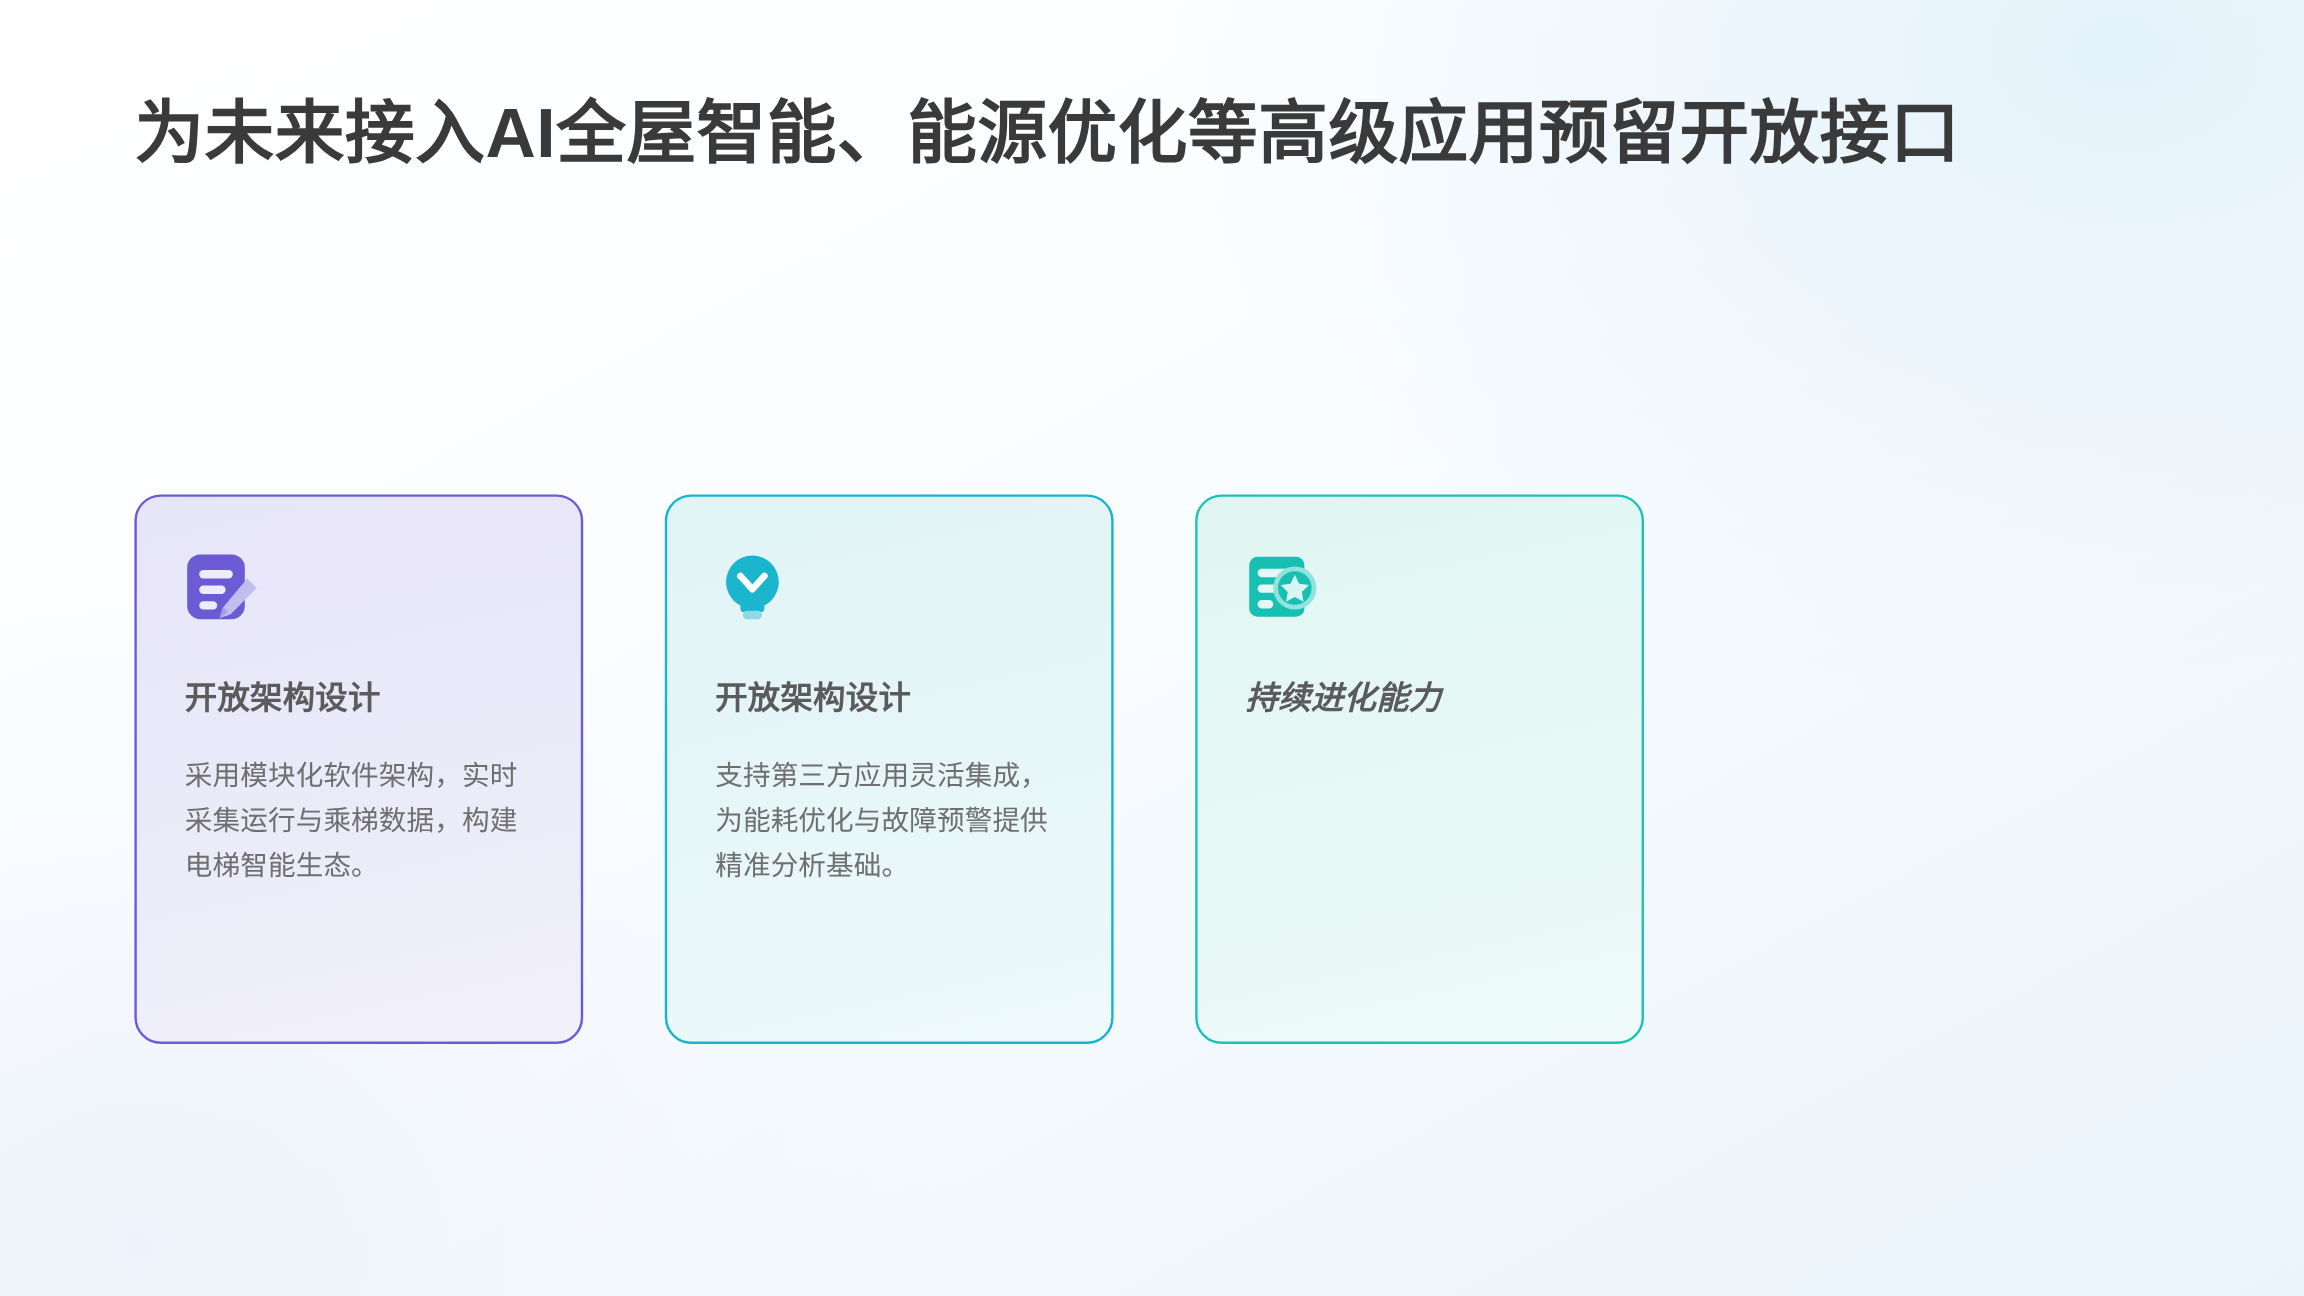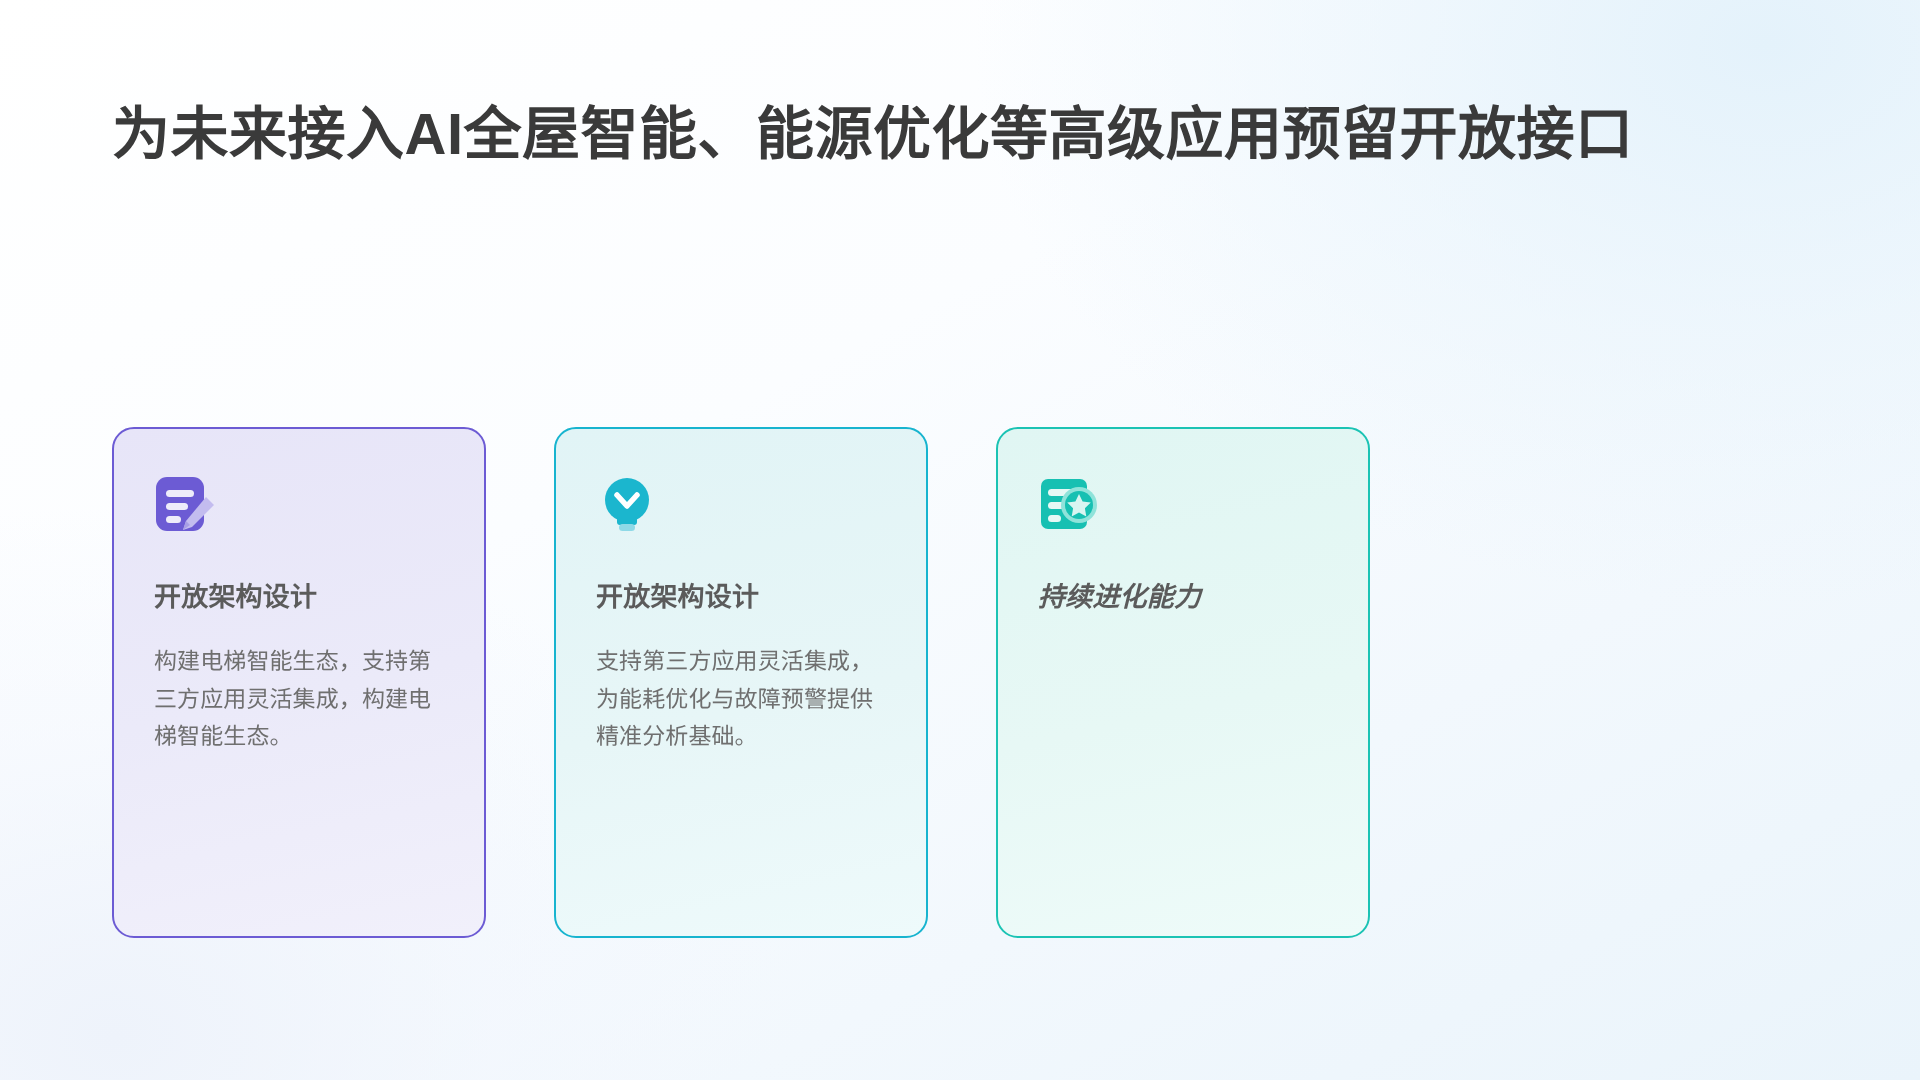--- a/index.html
+++ b/index.html
@@ -24,21 +24,21 @@
       radial-gradient(1100px 780px at 92% 4%, #e4f2fb 0%, rgba(232,244,252,0.55) 38%, rgba(255,255,255,0) 72%),
       radial-gradient(900px 700px at 6% 96%, #eef3fb 0%, rgba(242,246,253,0.5) 42%, rgba(255,255,255,0) 76%),
       linear-gradient(152deg, #ffffff 0%, #fbfdff 38%, #f2f8fd 70%, #eaf4fb 100%);
     overflow: hidden;
   }
 
   
   .title-wrap {
     position: absolute;
     left: 112px;
-    top: 100px;
+    top: 78px;
     right: 110px;
   }
   .slide-title {
     margin: 0;
     font-size: 58px;
     line-height: 1.18;
     font-weight: 700;
     letter-spacing: 0.5px;
     color: #3a3a3a;
     white-space: nowrap;
@@ -50,26 +50,25 @@
     left: 112px;
     top: 412px;
     display: flex;
     gap: 68px;
   }
 
   .card {
     position: relative;
     box-sizing: border-box;
     width: 374px;
-    height: 511px;
+    height: 458px;
     border-radius: 22px;
     border: 2px solid #cfd4f5;
     padding: 46px 40px 34px 40px;
     overflow: hidden;
-    margin-top: 15px;
   }
 
   
   .card.theme-purple {
     border-color: #6c5bd4;
     background: linear-gradient(168deg, #e7e5f8 0%, #ebeaf9 52%, #f1f0fb 100%);
   }
   .card.theme-blue {
     border-color: #3b82f6;
     background: linear-gradient(168deg, #e4edfb 0%, #e9f0fc 55%, #eff4fd 100%);
@@ -125,21 +124,21 @@
         <svg viewBox="0 0 62 62" xmlns="http://www.w3.org/2000/svg">
           <rect x="2" y="2" width="48" height="54" rx="11" fill="#6c5bd4"></rect>
           <rect x="12" y="15" width="28" height="7" rx="3.5" fill="#eeecfa"></rect>
           <rect x="12" y="28" width="22" height="7" rx="3.5" fill="#eeecfa"></rect>
           <rect x="12" y="41" width="15" height="7" rx="3.5" fill="#eeecfa"></rect>
           <path d="M52 22 L60 30 L38 52 L29 55 L32 46 Z" fill="#c3bcef"></path>
           <path d="M29 55 L32 46 L36 50 Z" fill="#a79ee6"></path>
         </svg>
       </span>
       <h2 class="card-title">开放架构设计</h2>
-      <p class="card-body">构建电梯智能生态，支持第三方应用灵活集成，构建电梯智能生态。</p>
+      <p class="card-body">采用模块化软件架构，实时采集运行与乘梯数据，构建电梯智能生态。</p>
     </div>
 
 
     <div class="card theme-cyan">
       <span class="card-icon">
         <svg viewBox="0 0 62 62" xmlns="http://www.w3.org/2000/svg">
           <circle cx="31" cy="25" r="22" fill="#1bb6ce"></circle>
           <rect x="21" y="42" width="20" height="8" rx="3" fill="#1bb6ce"></rect>
           <rect x="23" y="49" width="16" height="7" rx="3.5" fill="#8ed9e7"></rect>
           <path d="M21 20 L31 31 L41 20" stroke="#ffffff" stroke-width="5.5" fill="none" stroke-linecap="round" stroke-linejoin="round"></path>

